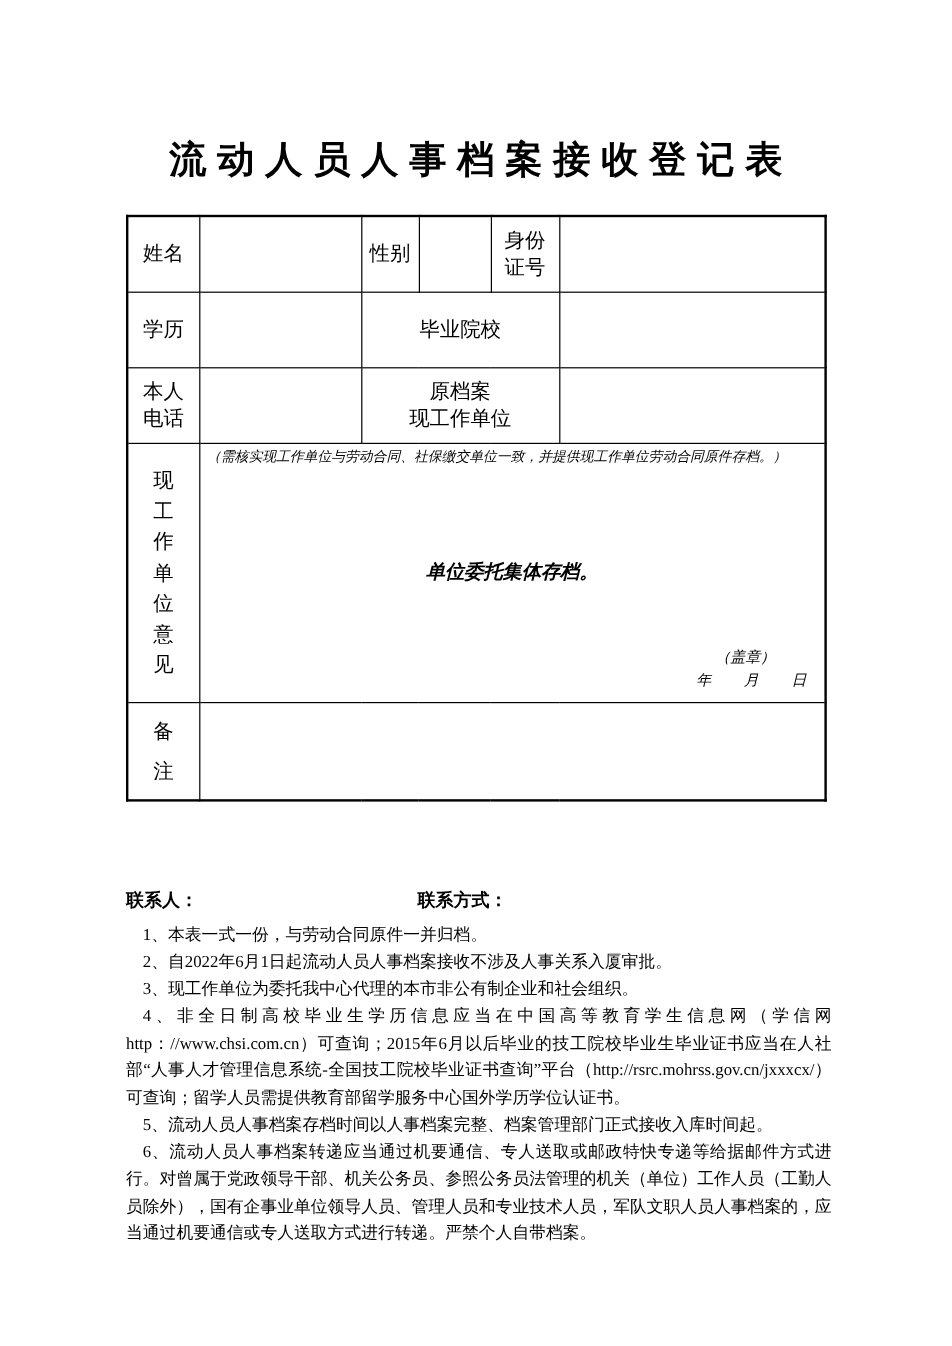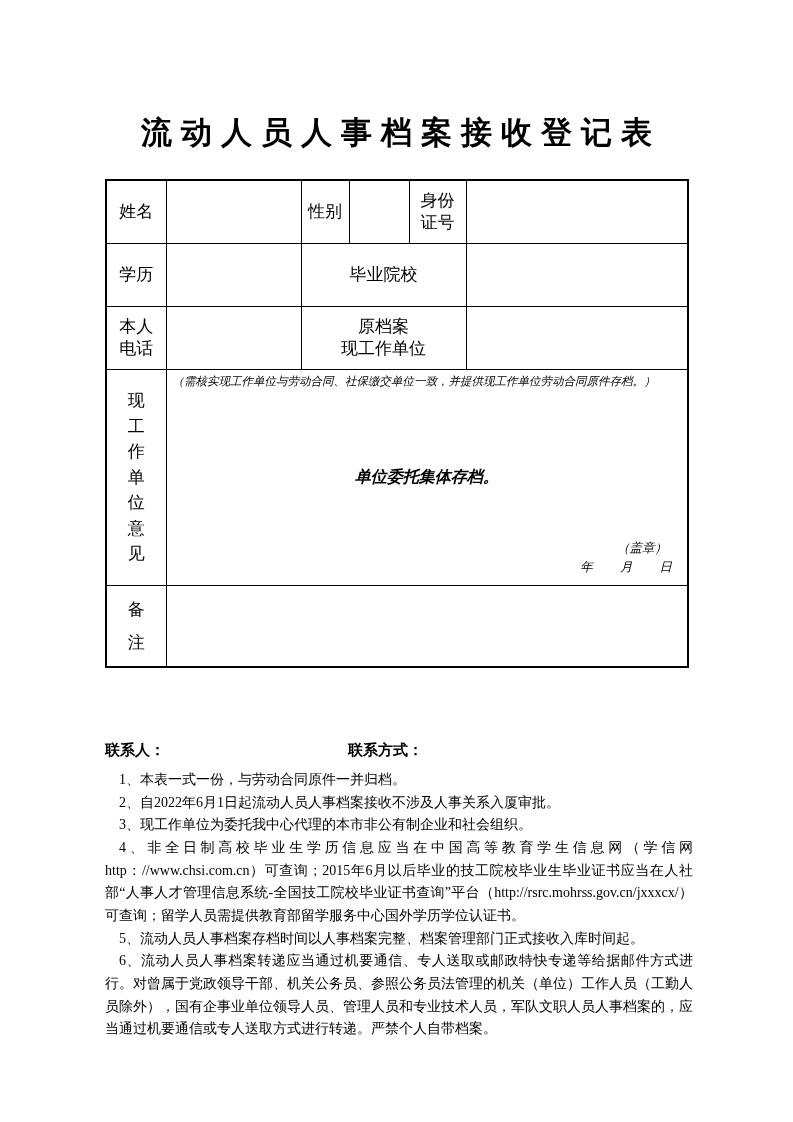--- a/index.html
+++ b/index.html
@@ -114,21 +114,21 @@
     left: 0;
     right: 0;
     top: 96px;
     text-align: center;
     font-size: 16px;
     font-weight: bold;
     font-family: "DejaVu Sans", "Liberation Sans", sans-serif;
   }
   .opinion-seal {
     position: absolute;
-    right: 20px;
+    right: 41px;
     top: 170px;
     font-size: 12.5px;
     text-align: center;
   }
   .opinion-date {
     position: absolute;
     right: 14px;
     top: 189px;
     font-size: 12.5px;
     letter-spacing: 1px;

